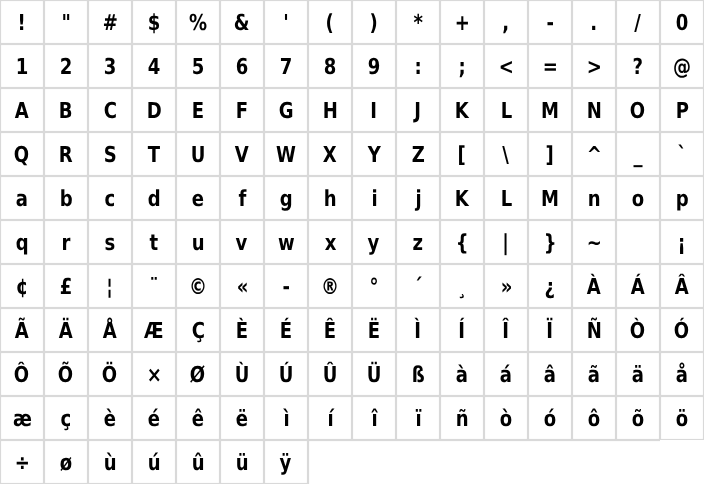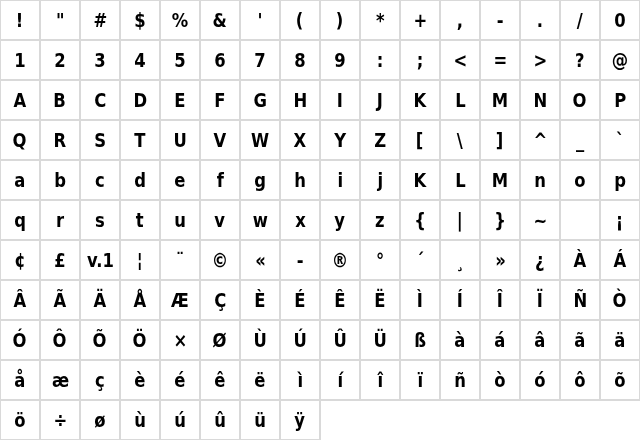--- a/index.html
+++ b/index.html
@@ -336,23 +336,20 @@
     <div class="cell">
       <span>¡</span>
     </div>
     <div class="cell">
       <span>¢</span>
     </div>
     <div class="cell">
       <span>£</span>
     </div>
     <div class="cell">
-      <span>v.1</span>
-    </div>
-    <div class="cell">
       <span>¦</span>
     </div>
     <div class="cell">
       <span>¨</span>
     </div>
     <div class="cell">
       <span>©</span>
     </div>
     <div class="cell">
       <span>«</span>

